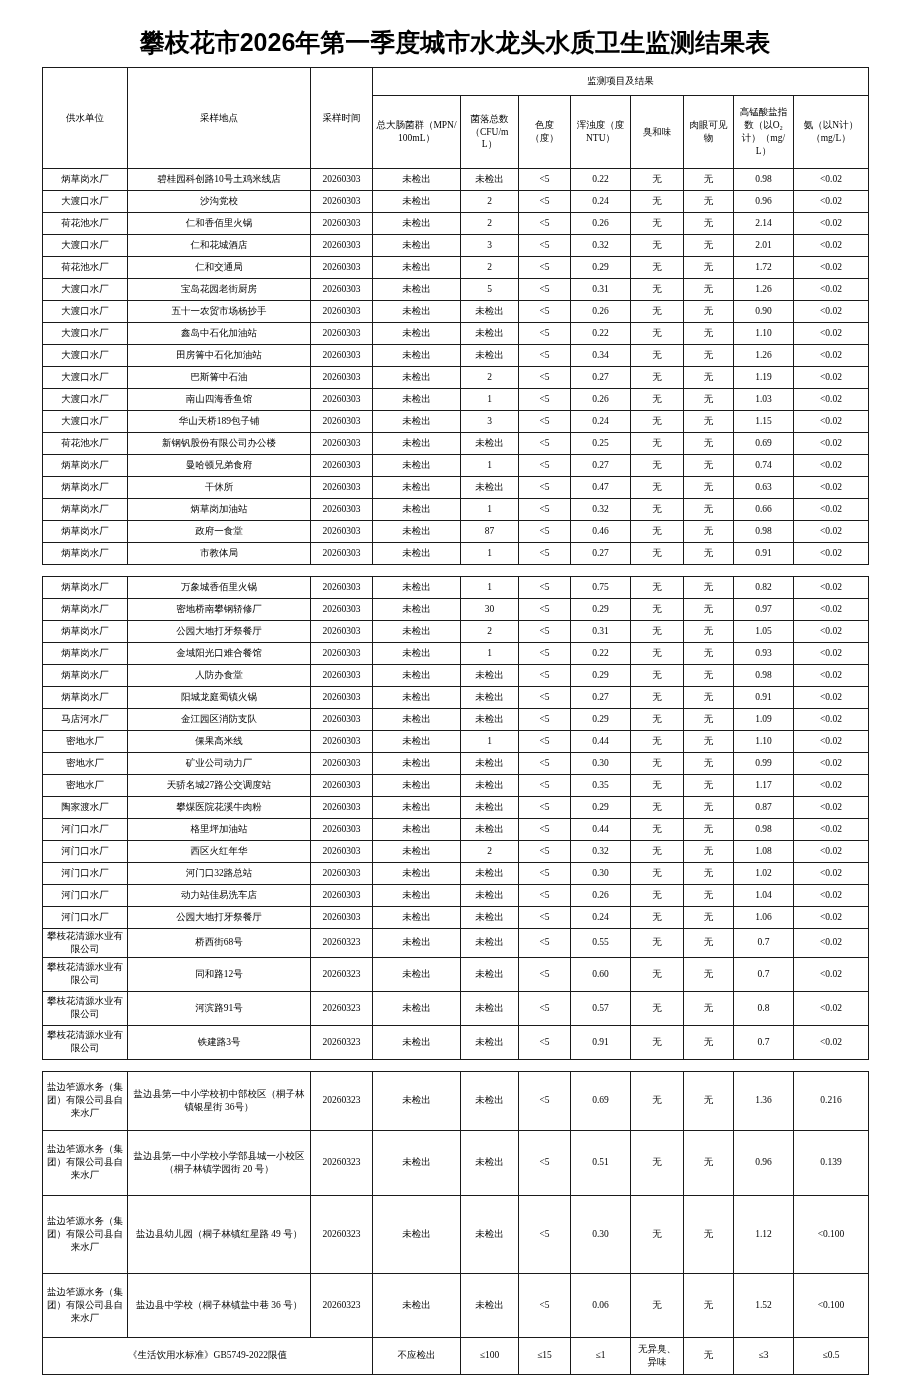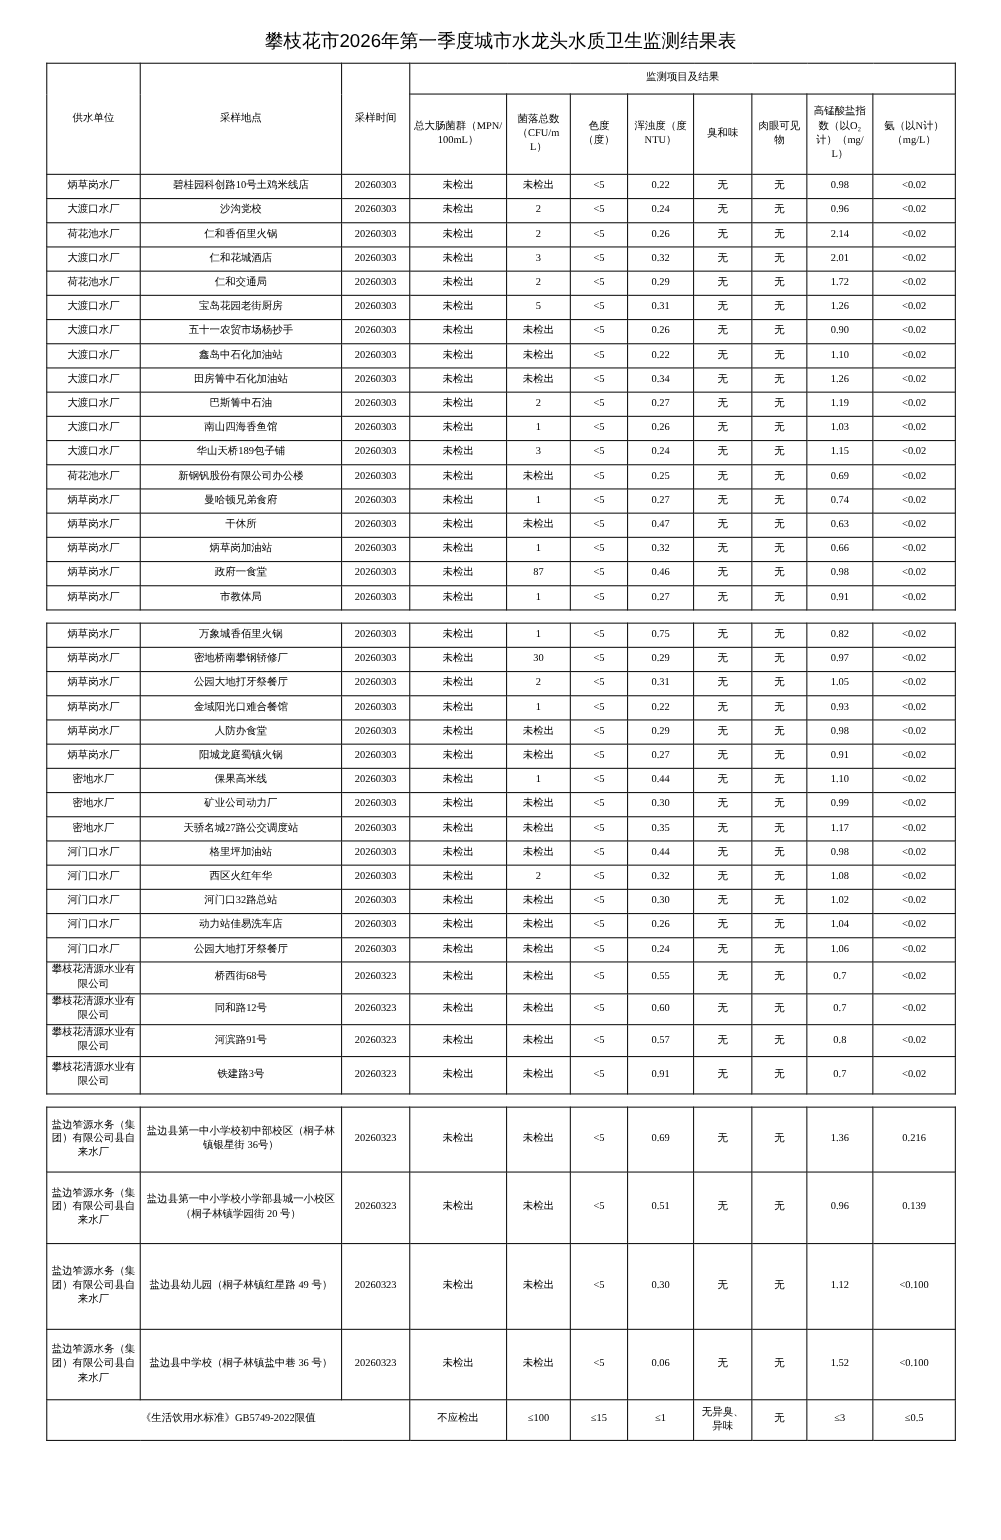--- a/index.html
+++ b/index.html
@@ -5,21 +5,21 @@
   html,body{margin:0;padding:0;}
   body{
     width:910px;height:1400px;background:#ffffff;color:#000;
     font-family:"Liberation Serif","DejaVu Serif",serif;
     overflow:hidden;
   }
   .page{width:826px;margin:0 auto;}
   h1.title{
     margin:26px 0 8px 0;text-align:center;
     font-family:"Liberation Sans","DejaVu Sans",sans-serif;
-    font-size:17px;font-weight:normal;letter-spacing:0px;color:#000;
+    font-size:25px;font-weight:bold;letter-spacing:0px;color:#000;
   }
   table{
     border-collapse:collapse;table-layout:fixed;width:826px;
     font-size:9.5px;line-height:1.35;
   }
   th,td{
     border:1px solid #1a1a1a;
     text-align:center;vertical-align:middle;
     padding:1px 3px;font-weight:normal;
     word-break:break-all;
@@ -401,20 +401,33 @@
           <td>未检出</td>
           <td>未检出</td>
           <td>&lt;5</td>
           <td>0.27</td>
           <td>无</td>
           <td>无</td>
           <td>0.91</td>
           <td>&lt;0.02</td>
         </tr>
         <tr>
+          <td>马店河水厂</td>
+          <td>金江园区消防支队</td>
+          <td>20260303</td>
+          <td>未检出</td>
+          <td>未检出</td>
+          <td>&lt;5</td>
+          <td>0.29</td>
+          <td>无</td>
+          <td>无</td>
+          <td>1.09</td>
+          <td>&lt;0.02</td>
+        </tr>
+        <tr>
           <td>密地水厂</td>
           <td>倮果高米线</td>
           <td>20260303</td>
           <td>未检出</td>
           <td>1</td>
           <td>&lt;5</td>
           <td>0.44</td>
           <td>无</td>
           <td>无</td>
           <td>1.10</td>
@@ -437,20 +450,33 @@
           <td>密地水厂</td>
           <td>天骄名城27路公交调度站</td>
           <td>20260303</td>
           <td>未检出</td>
           <td>未检出</td>
           <td>&lt;5</td>
           <td>0.35</td>
           <td>无</td>
           <td>无</td>
           <td>1.17</td>
+          <td>&lt;0.02</td>
+        </tr>
+        <tr>
+          <td>陶家渡水厂</td>
+          <td>攀煤医院花溪牛肉粉</td>
+          <td>20260303</td>
+          <td>未检出</td>
+          <td>未检出</td>
+          <td>&lt;5</td>
+          <td>0.29</td>
+          <td>无</td>
+          <td>无</td>
+          <td>0.87</td>
           <td>&lt;0.02</td>
         </tr>
         <tr>
           <td>河门口水厂</td>
           <td>格里坪加油站</td>
           <td>20260303</td>
           <td>未检出</td>
           <td>未检出</td>
           <td>&lt;5</td>
           <td>0.44</td>

